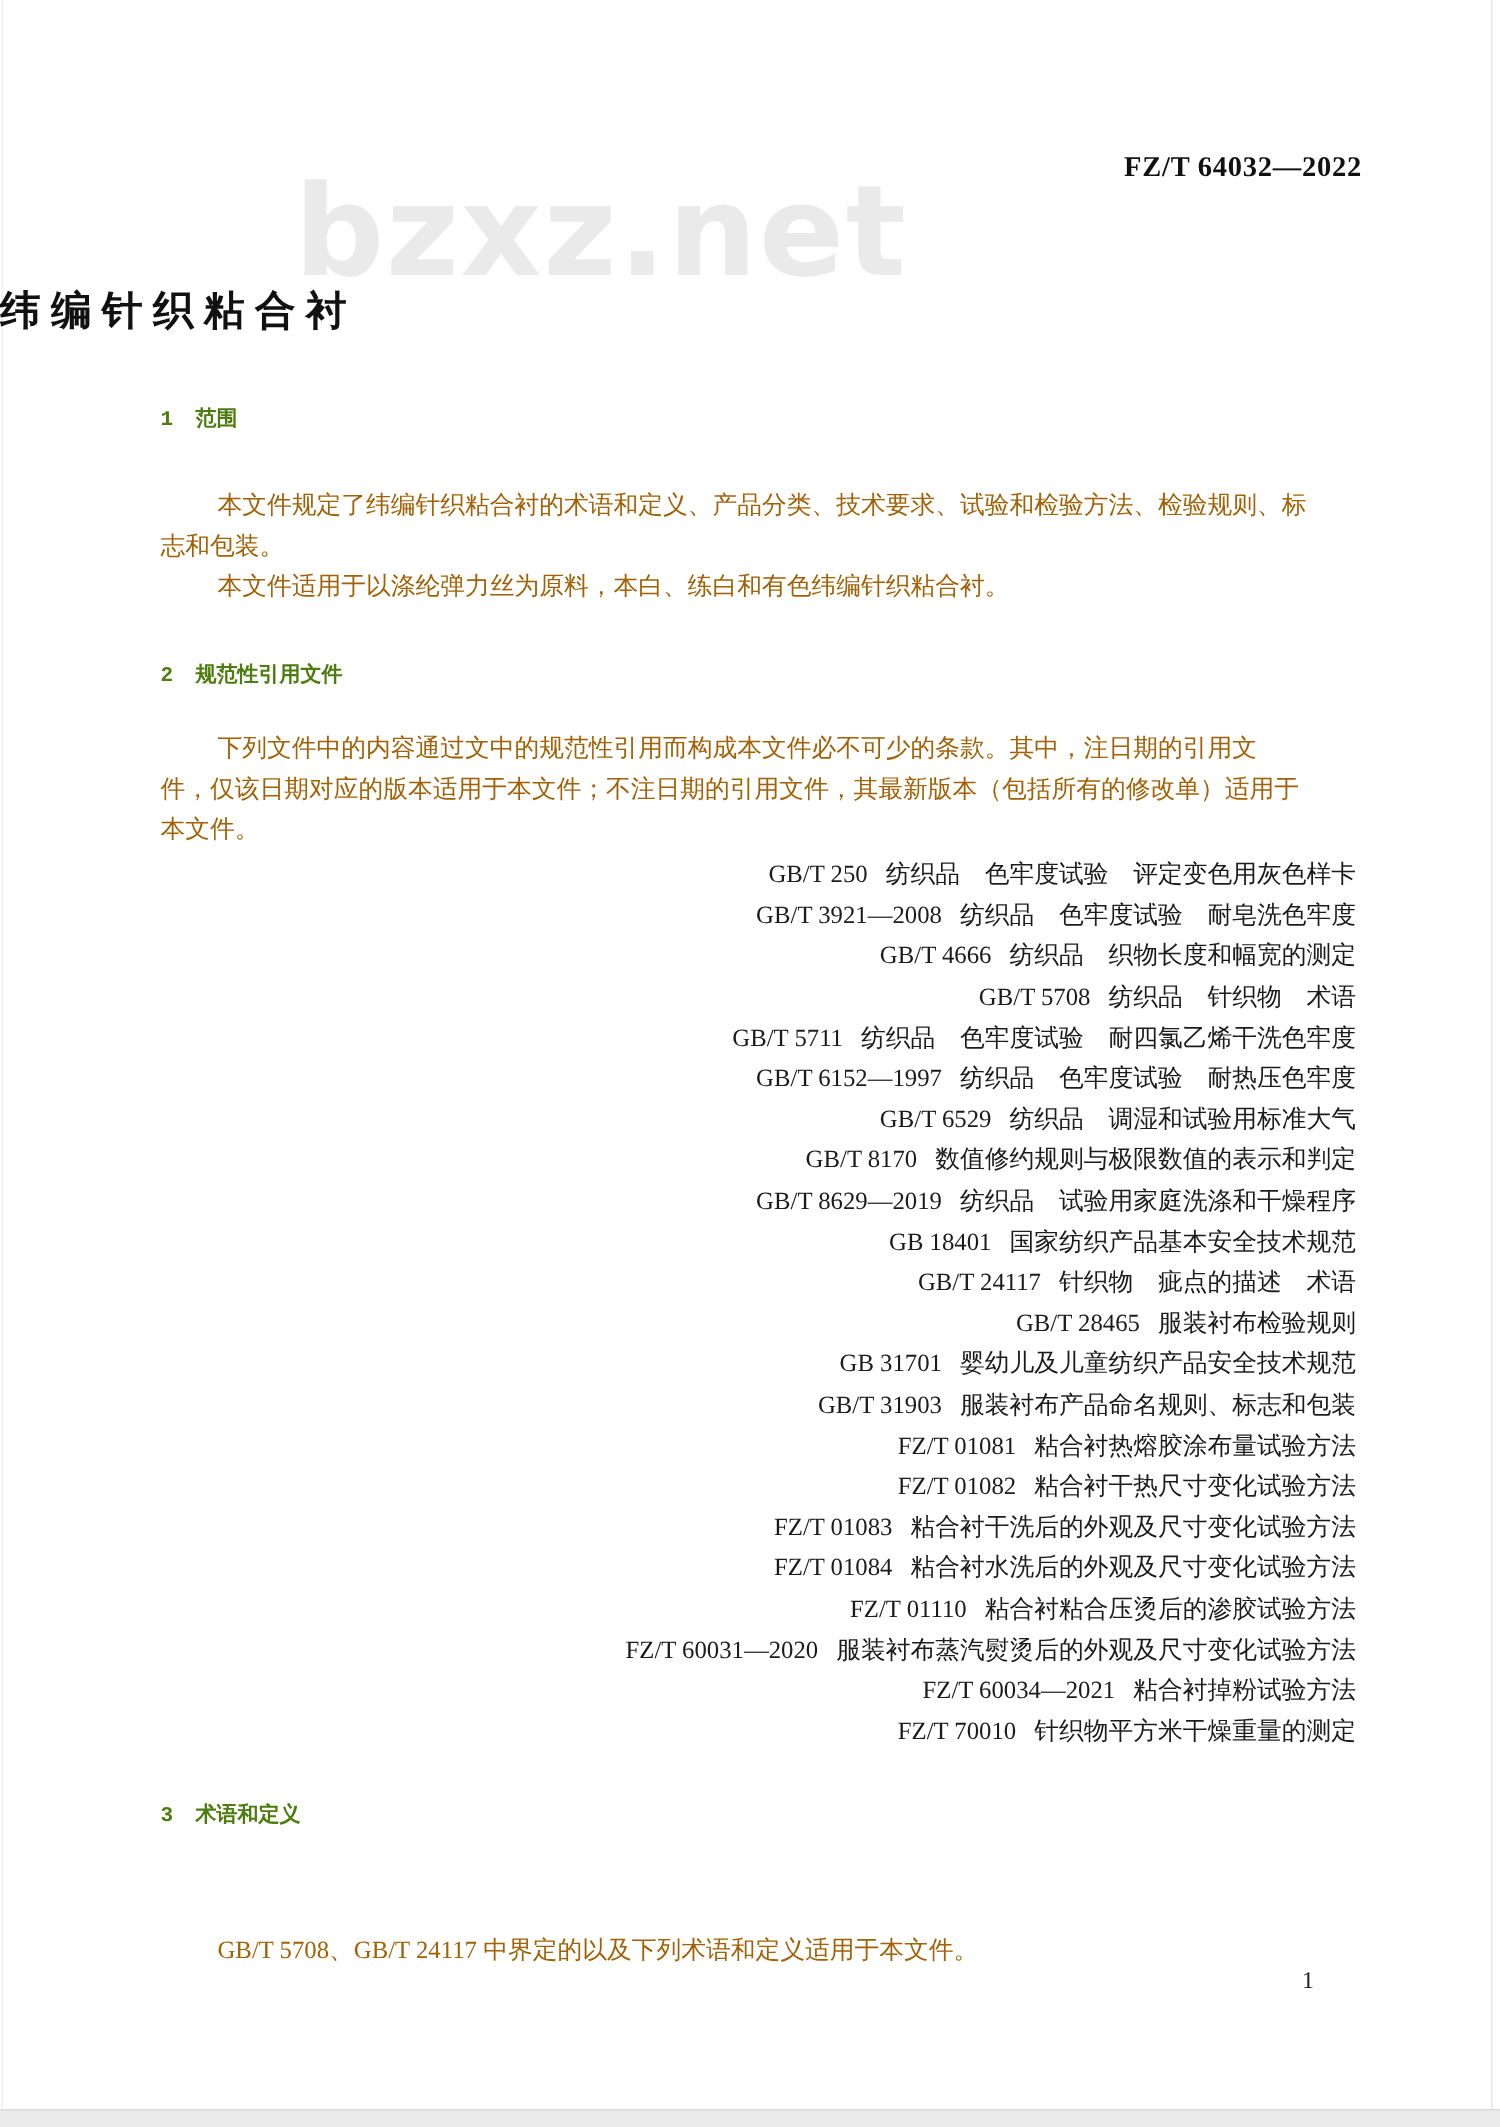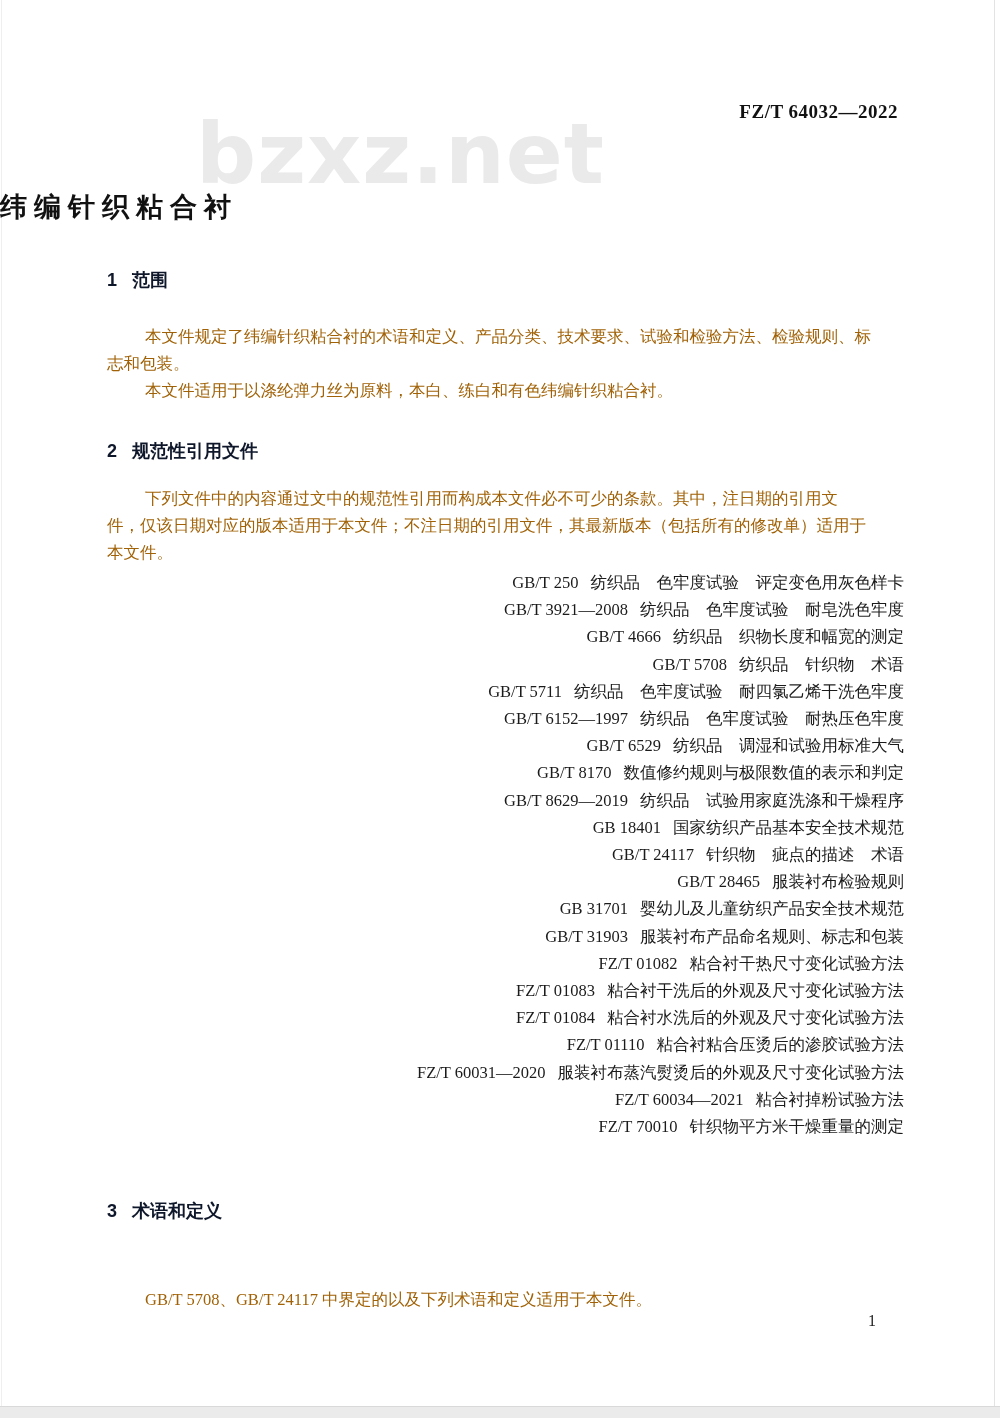--- a/index.html
+++ b/index.html
@@ -12,32 +12,32 @@
   .edge-right{position:absolute;right:5px;top:0;bottom:11px;width:1px;background:#e3e3e3;}
   .edge-bottom{position:absolute;left:0;right:0;bottom:0;height:11px;background:#ebebeb;border-top:1px solid #d9d9d9;}
   .watermark{
     position:absolute;top:112px;left:196px;
     font-family:"DejaVu Sans","Liberation Sans",sans-serif;
     font-weight:bold;font-size:84px;line-height:1;color:#eaeaea;letter-spacing:1px;
     user-select:none;
     text-align:right;
   }
   .doc-code{
-    position:absolute;top:101px;right:102px;
+    position:absolute;top:101px;right:92px;
     font-weight:bold;font-size:19px;letter-spacing:0.5px;color:#111;
   }
   .doc-title{
     position:absolute;top:189px;left:0;width:1000px;
     font-family:"Liberation Sans","DejaVu Sans",sans-serif;
     font-weight:bold;font-size:27px;letter-spacing:7px;color:#111;
   }
   .sec-heading{
     position:absolute;left:107px;width:793px;
-    font-family:Liberation Sans, sans-serif;
-    font-weight:bold;font-size:18px;color:#0f172a;line-height:27px;
+    font-family:Liberation Mono, monospace;
+    font-weight:bold;font-size:14px;color:#4d7c0f;line-height:27px;
   }
   .sec-heading .sec-num{display:inline-block;}
   .sec-heading .sec-label{display:inline-block;margin-left:15px;}
   #sec1-h{top:267px;}
   #sec2-h{top:438px;}
   #sec3-h{top:1198px;}
   .para{
     position:absolute;left:107px;width:793px;
     font-size:16.5px;line-height:27.2px;white-space:pre-line;
     text-indent:38px;color:#a16207;
@@ -135,20 +135,23 @@
 
   <div class="ref-item">
     <span class="ref-code">GB 31701</span><span class="ref-title">婴幼儿及儿童纺织产品安全技术规范</span>
   </div>
 
 
   <div class="ref-item">
     <span class="ref-code">GB/T 31903</span><span class="ref-title">服装衬布产品命名规则、标志和包装</span>
   </div>
 
+  <div class="ref-item">
+    <span class="ref-code">FZ/T 01081</span><span class="ref-title">粘合衬热熔胶涂布量试验方法</span>
+  </div>
 
   <div class="ref-item">
     <span class="ref-code">FZ/T 01082</span><span class="ref-title">粘合衬干热尺寸变化试验方法</span>
   </div>
 
   <div class="ref-item">
     <span class="ref-code">FZ/T 01083</span><span class="ref-title">粘合衬干洗后的外观及尺寸变化试验方法</span>
   </div>
 
   <div class="ref-item">

